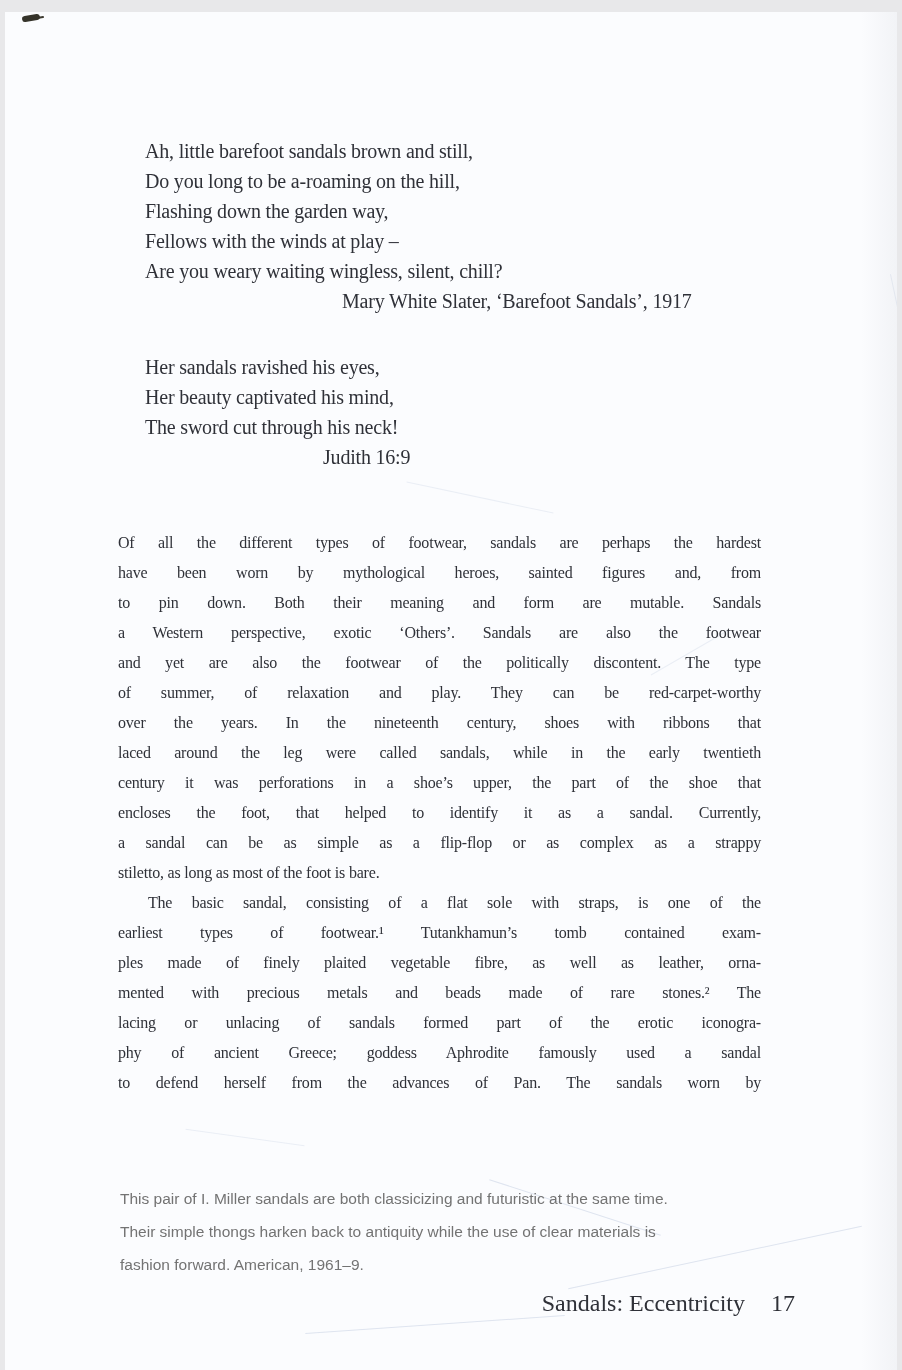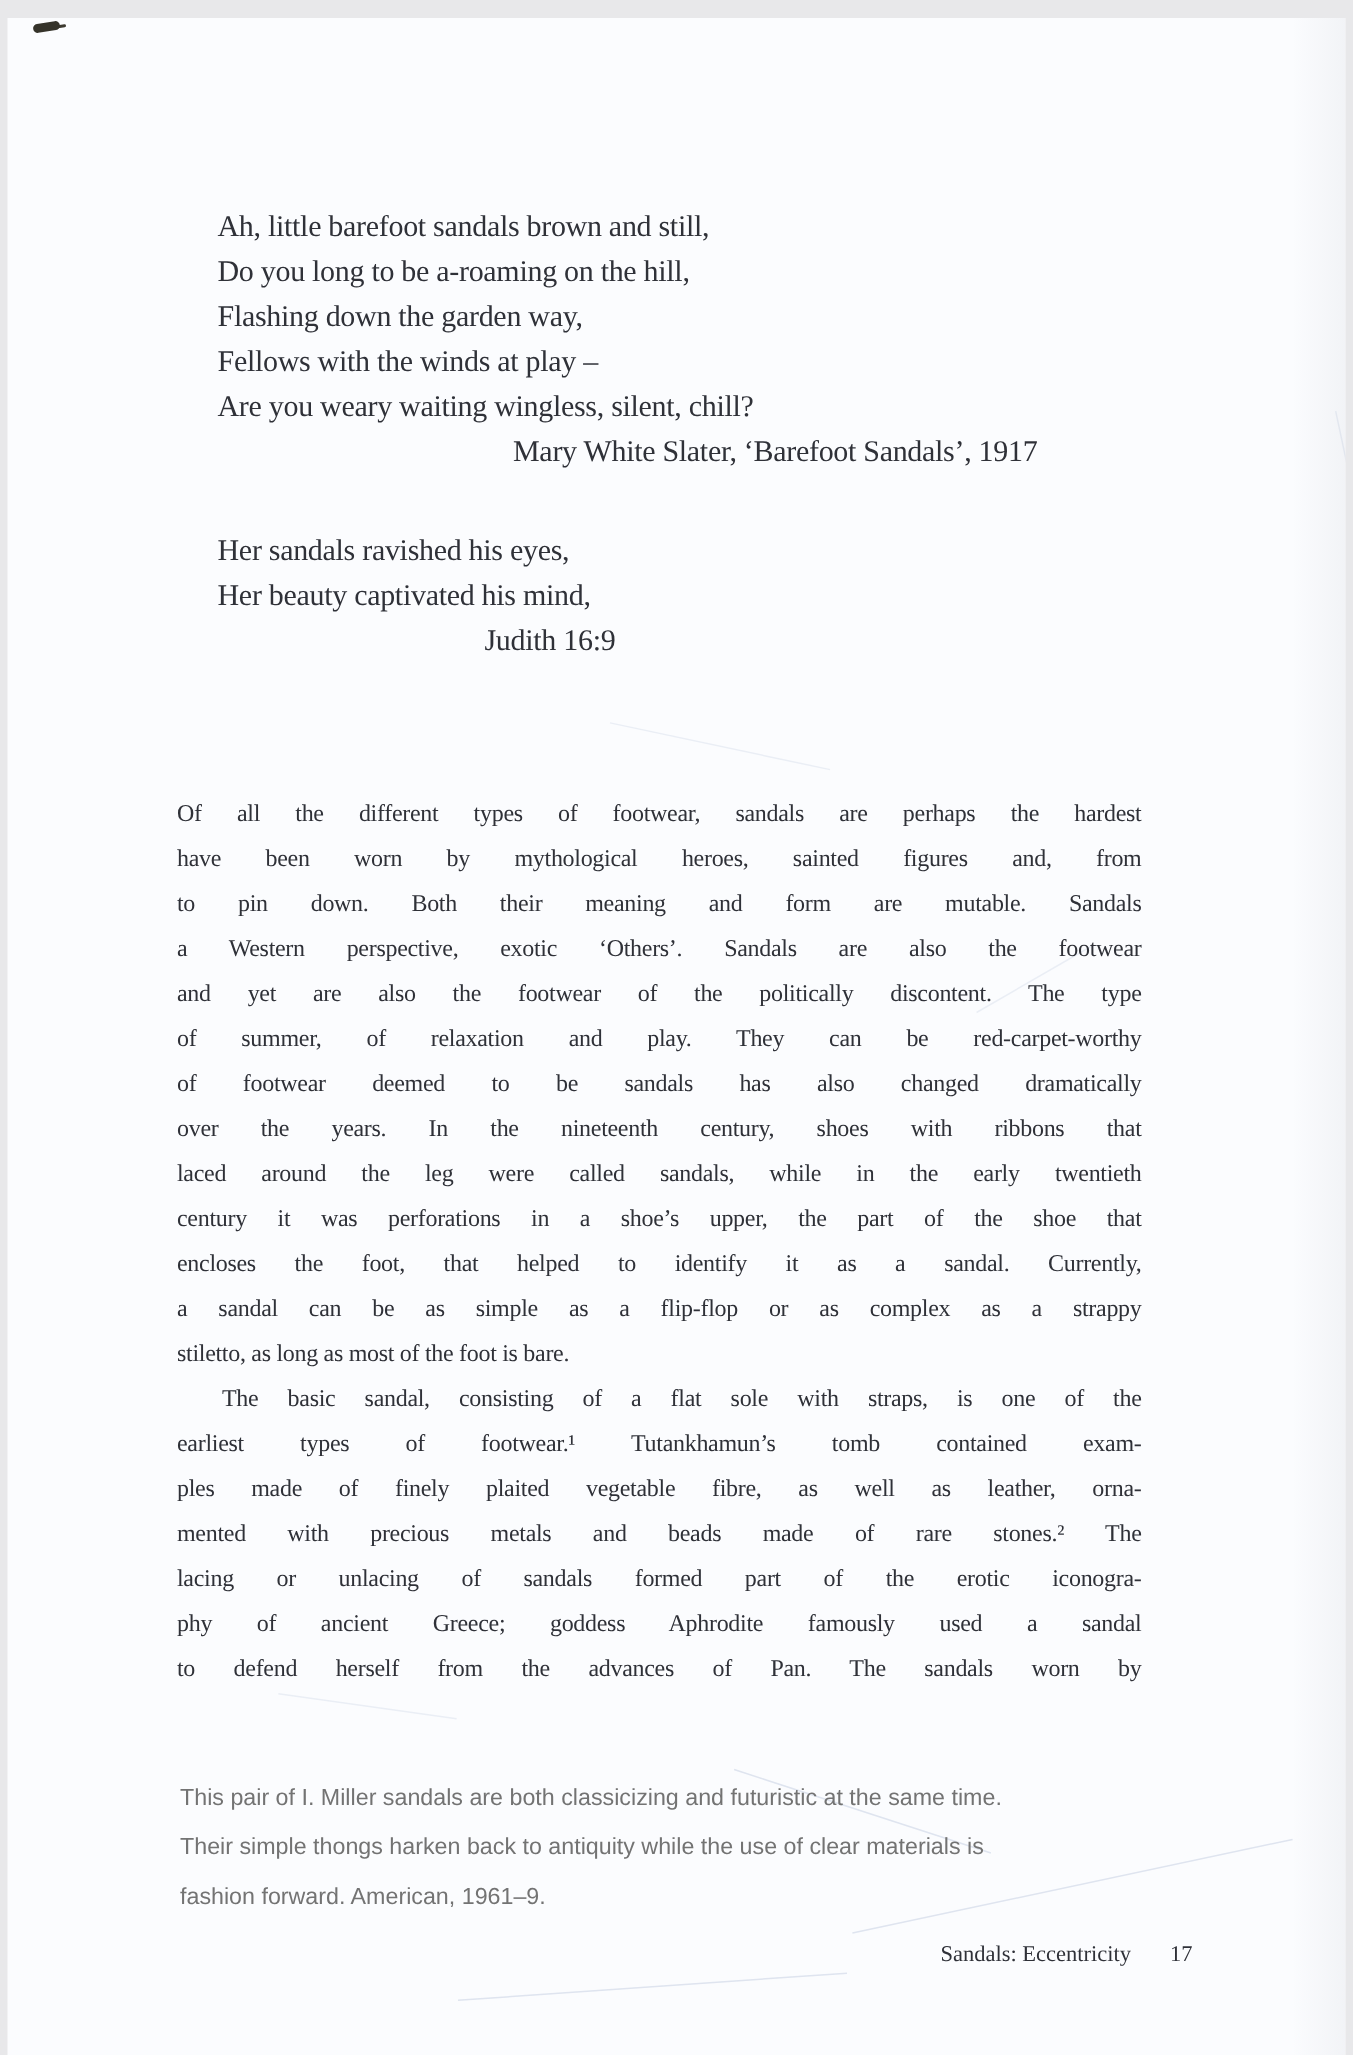--- a/index.html
+++ b/index.html
@@ -53,21 +53,21 @@
   
   .caption{
     position:absolute;left:115px;top:1170px;width:665px;
     font-family:"Liberation Sans", sans-serif;
     font-size:15.5px;line-height:33px;color:#333333;
   }
   .cline{white-space:pre;}
   
   .footer{
     position:absolute;left:113px;top:1276px;width:677px;
-    font-size:15px;line-height:30px;text-align:right;
+    font-size:24px;line-height:30px;text-align:right;
   }
   .footer .pageno{display:inline-block;margin-left:26px;}
   
   .bottom-bar{
     position:absolute;left:97px;top:1361px;width:697px;height:9px;
     background:#141418;border-radius:2px;
   }
 </style>
 </head>
 <body>
@@ -90,33 +90,33 @@
         <div class="eline">Ah, little barefoot sandals brown and still,</div>
         <div class="eline">Do you long to be a-roaming on the hill,</div>
         <div class="eline">Flashing down the garden way,</div>
         <div class="eline">Fellows with the winds at play –</div>
         <div class="eline">Are you weary waiting wingless, silent, chill?</div>
         <div class="attribution">Mary White Slater, ‘Barefoot Sandals’, 1917</div>
       </div>
       <div class="epigraph epigraph-1">
         <div class="eline">Her sandals ravished his eyes,</div>
         <div class="eline">Her beauty captivated his mind,</div>
+        <div class="eline">The sword cut through his neck!</div>
         <div class="attribution">Judith 16:9</div>
       </div>
     </div>
 
   <div class="body-text" id="body-text">
       <div class="bpara">
         <div class="bline">Of all the different types of footwear, sandals are perhaps the hardest</div>
         <div class="bline">have been worn by mythological heroes, sainted figures and, from</div>
         <div class="bline">to pin down. Both their meaning and form are mutable. Sandals</div>
         <div class="bline">a Western perspective, exotic ‘Others’. Sandals are also the footwear</div>
         <div class="bline">and yet are also the footwear of the politically discontent. The type</div>
         <div class="bline">of summer, of relaxation and play. They can be red-carpet-worthy</div>
-        <div class="bline">of footwear deemed to be sandals has also changed dramatically</div>
         <div class="bline">over the years. In the nineteenth century, shoes with ribbons that</div>
         <div class="bline">laced around the leg were called sandals, while in the early twentieth</div>
         <div class="bline">century it was perforations in a shoe’s upper, the part of the shoe that</div>
         <div class="bline">encloses the foot, that helped to identify it as a sandal. Currently,</div>
         <div class="bline">a sandal can be as simple as a flip-flop or as complex as a strappy</div>
         <div class="bline rag">stiletto, as long as most of the foot is bare.</div>
       </div>
       <div class="bpara">
         <div class="bline indent">The basic sandal, consisting of a flat sole with straps, is one of the</div>
         <div class="bline">earliest types of footwear.¹ Tutankhamun’s tomb contained exam-</div>

